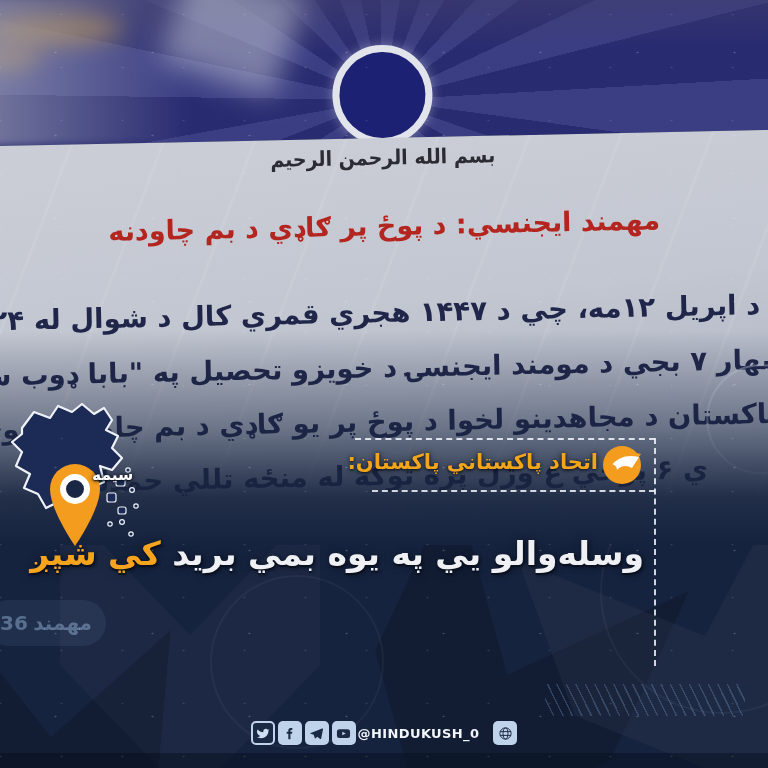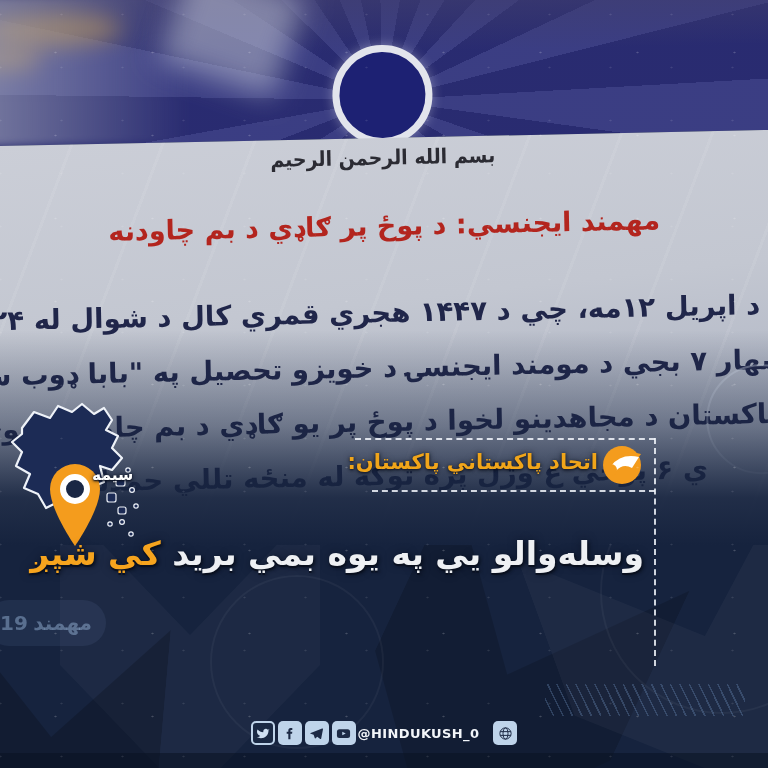--- a/index.html
+++ b/index.html
@@ -174,21 +174,21 @@
       <path d="M10 23 Q21 7 42 13 L33 26 Q24 20 16 29 Z" fill="#f49c1d" stroke="#16233e" stroke-width="0"></path>
       <path d="M12 25 Q22 12 40 16 L33 27 Q24 22 17 30 Z" fill="#ffffff"></path>
       <circle cx="12" cy="29" r="6" fill="#f49c1d"></circle>
     </svg>
   </div>
   <div class="source-text">اتحاد پاکستاني پاکستان:</div>
 
   <div class="headline h1"><span>وسله‌والو یي په یوه بمي برید </span><span class="hl-orange">کي شپږ</span></div>
 
   <div class="ref-badge">
-    <span>19</span>
+    <span>36</span>
     <span>مهمند</span>
   </div>
 
   <div class="stripes"></div>
   <div class="footer">
     <div class="socials">
       <div class="tile tw">
         <svg viewBox="0 0 24 24" fill="#cfe0f2">
             <path d="M23 5c-.8.4-1.6.6-2.5.8A4.2 4.2 0 0 0 13.2 9v1C9.6 9.8 6.4 8.2 4 5.6c0 0-3.4 6.7 4.3 10.2-1.8 1.2-3.6 1.9-5.6 1.9 8.7 4.8 19.3-.5 18.9-11 .8-.6 1.6-1.5 2.4-2.7z"></path>
           </svg>

